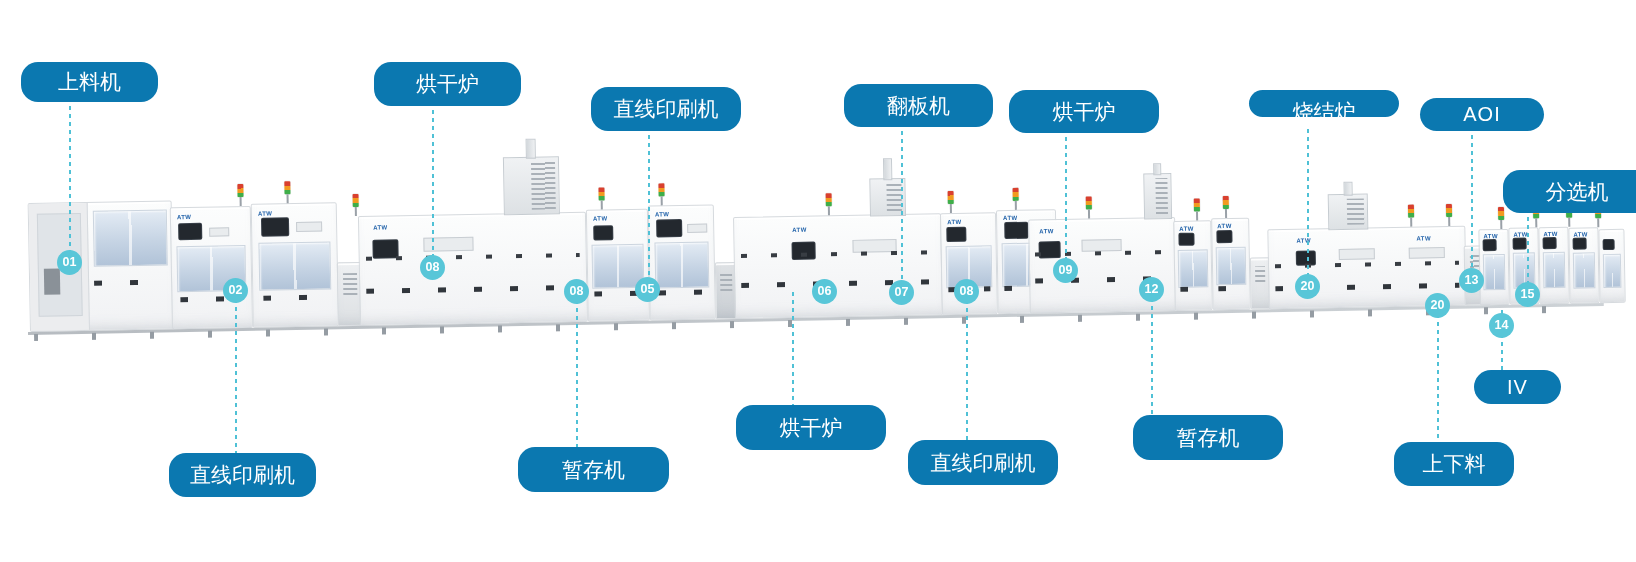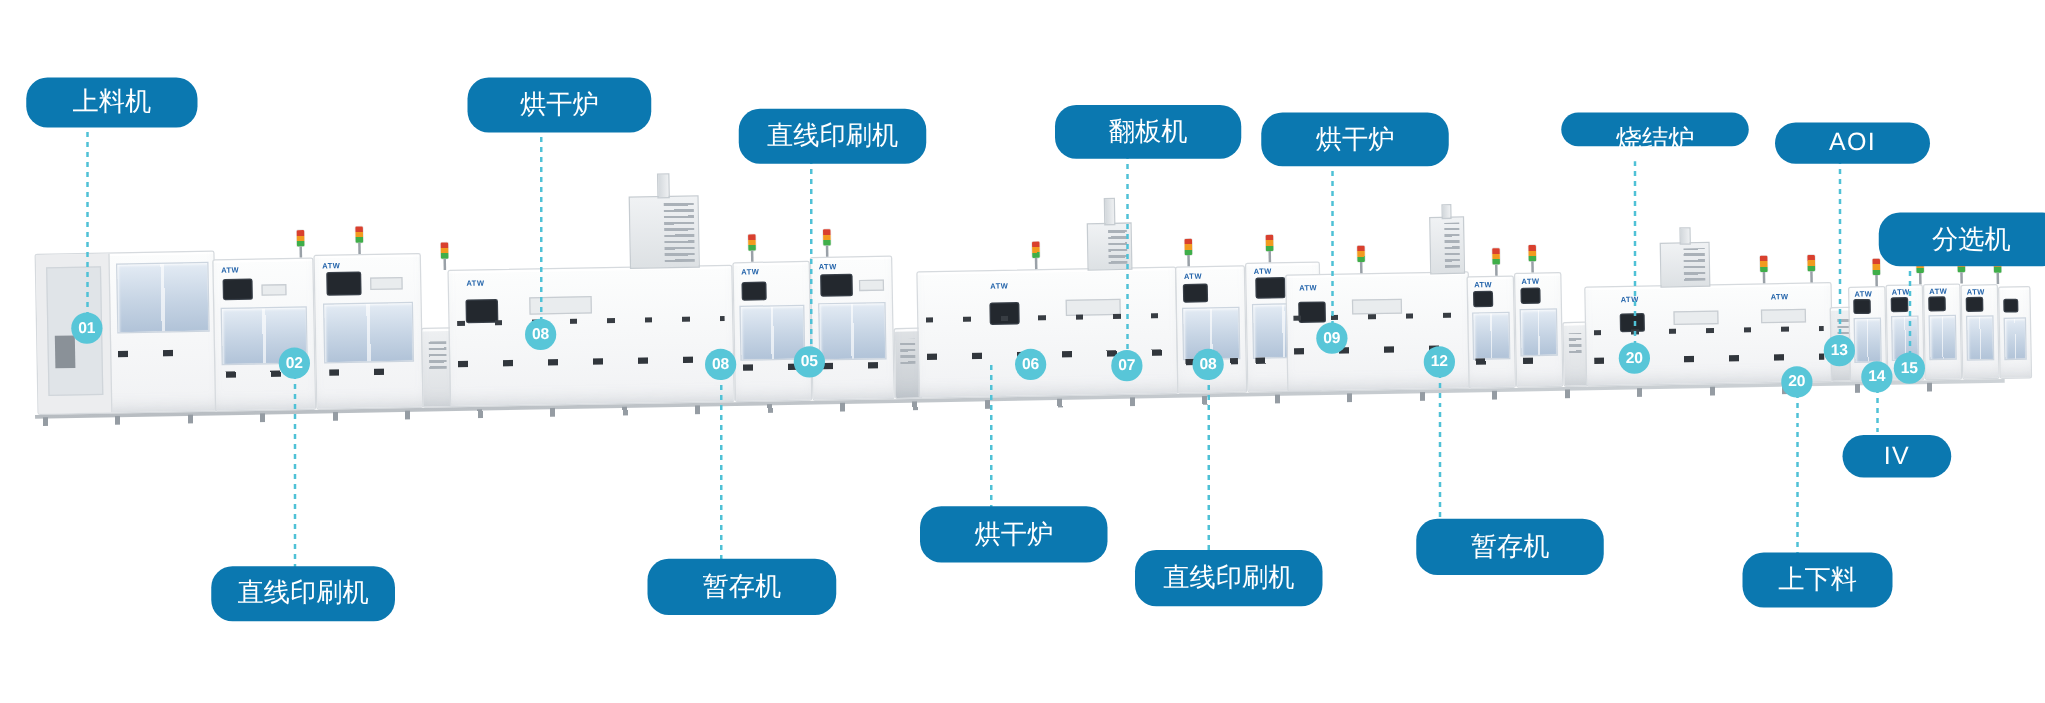--- a/index.html
+++ b/index.html
@@ -316,19 +316,19 @@
       <div class="dash" style="left: 1307px; top: 129px; height: 158px;"></div>
       <div class="label" style="left: 1233px; top: 90px; width: 150px; height: 27px; line-height: 43px; text-decoration: underline;">烧结炉</div>
       <div class="badge" style="left: 1295px; top: 274px;">20</div>
       <div class="dash" style="left: 1437px; top: 306px; height: 140px;"></div>
       <div class="label" style="left: 1378px; top: 442px; width: 120px; height: 44px; line-height: 44px;">上下料</div>
       <div class="badge" style="left: 1425px; top: 293px;">20</div>
       <div class="dash" style="left: 1471px; top: 127px; height: 154px;"></div>
       <div class="label latin" style="left: 1404px; top: 98px; width: 124px; height: 33px; line-height: 33px;">AOI</div>
       <div class="badge" style="left: 1459px; top: 268px;">13</div>
       <div class="dash" style="left: 1501px; top: 310px; height: 62px;"></div>
-      <div class="label latin" style="left: 1458px; top: 348px; width: 87px; height: 34px; line-height: 34px;">IV</div>
-      <div class="badge" style="left: 1489px; top: 289px;">14</div>
+      <div class="label latin" style="left: 1458px; top: 370px; width: 87px; height: 34px; line-height: 34px;">IV</div>
+      <div class="badge" style="left: 1489px; top: 313px;">14</div>
       <div class="dash" style="left: 1527px; top: 209px; height: 86px;"></div>
       <div class="label" style="left: 1487px; top: 170px; width: 148px; height: 43px; line-height: 43px;">分选机</div>
       <div class="badge" style="left: 1515px; top: 282px;">15</div>
     </div>
 </div>
 
 </body></html>

